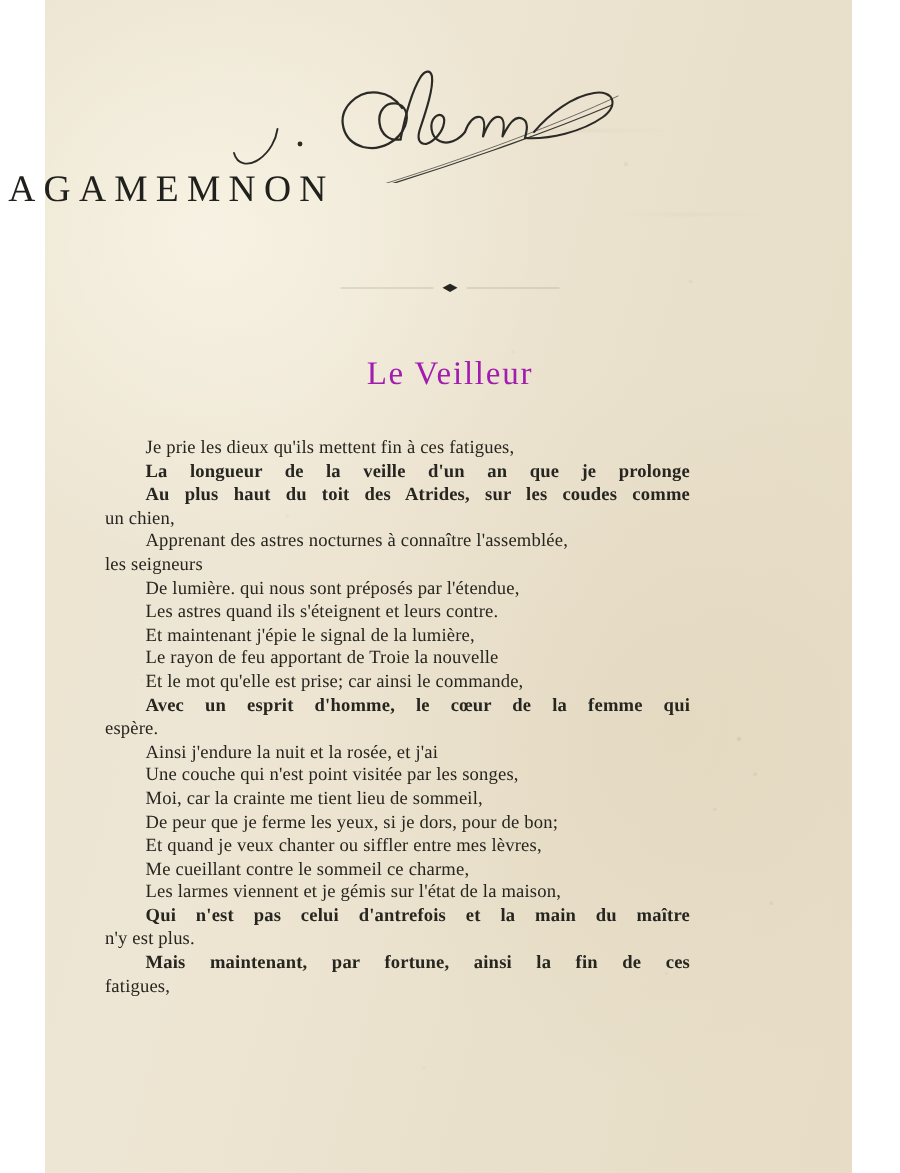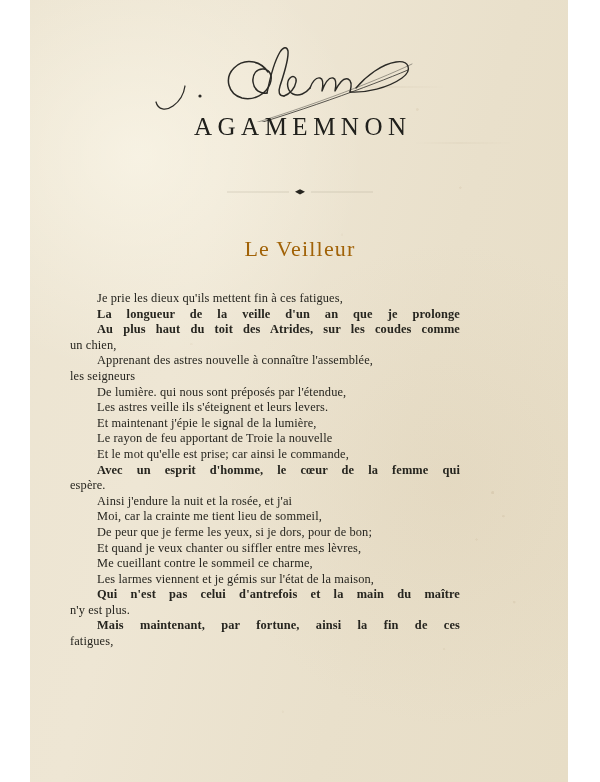--- a/index.html
+++ b/index.html
@@ -80,21 +80,20 @@
     height: 108px;
     pointer-events: none;
   }
 
   
   #doc-title {
     position: absolute;
     left: 0;
     right: 0;
     top: 114px;
-    text-align: center;
     font-size: 25px;
     line-height: 1;
     letter-spacing: 5.5px;
     text-indent: 5.5px;
     color: #20201c;
     font-family: "Liberation Serif", "DejaVu Serif", serif;
   }
 
   #ornament {
     position: absolute;
@@ -107,21 +106,21 @@
 
   #section-title {
     position: absolute;
     left: 0;
     right: 0;
     top: 238px;
     text-align: center;
     font-size: 22px;
     line-height: 1;
     letter-spacing: 1.2px;
-    color: #a16207;
+    color: #a21caf;
   }
 
   #poem {
     position: absolute;
     left: 70px;
     top: 291px;
     width: 390px;
     font-size: 12.4px;
     line-height: 15.6px;
     color: #26251f;
@@ -196,30 +195,31 @@
     <path d="M85 6 L80 3.2 L85 0.6 L90 3.2 Z" fill="#26251f" transform="translate(0,2.6)"></path>
   </svg>
 
   <div id="section-title">Le Veilleur</div>
 
   <div id="poem">
       <p class="vline indent">Je prie les dieux qu'ils mettent fin à ces fatigues,</p>
       <p class="vline indent justified">La longueur de la veille d'un an que je prolonge</p>
       <p class="vline indent justified">Au plus haut du toit des Atrides, sur les coudes comme</p>
       <p class="vline">un chien,</p>
-      <p class="vline indent">Apprenant des astres nouvelle à connaître l'assemblée,</p>
+      <p class="vline indent">Apprenant des astres nocturnes à connaître l'assemblée,</p>
       <p class="vline">les seigneurs</p>
       <p class="vline indent">De lumière. qui nous sont préposés par l'étendue,</p>
-      <p class="vline indent">Les astres veille ils s'éteignent et leurs levers.</p>
+      <p class="vline indent">Les astres quand ils s'éteignent et leurs contre.</p>
       <p class="vline indent">Et maintenant j'épie le signal de la lumière,</p>
       <p class="vline indent">Le rayon de feu apportant de Troie la nouvelle</p>
       <p class="vline indent">Et le mot qu'elle est prise; car ainsi le commande,</p>
       <p class="vline indent justified">Avec un esprit d'homme, le cœur de la femme qui</p>
       <p class="vline">espère.</p>
       <p class="vline indent">Ainsi j'endure la nuit et la rosée, et j'ai</p>
+      <p class="vline indent">Une couche qui n'est point visitée par les songes,</p>
       <p class="vline indent">Moi, car la crainte me tient lieu de sommeil,</p>
       <p class="vline indent">De peur que je ferme les yeux, si je dors, pour de bon;</p>
       <p class="vline indent">Et quand je veux chanter ou siffler entre mes lèvres,</p>
       <p class="vline indent">Me cueillant contre le sommeil ce charme,</p>
       <p class="vline indent">Les larmes viennent et je gémis sur l'état de la maison,</p>
       <p class="vline indent justified">Qui n'est pas celui d'antrefois et la main du maître</p>
       <p class="vline">n'y est plus.</p>
       <p class="vline indent justified">Mais maintenant, par fortune, ainsi la fin de ces</p>
       <p class="vline">fatigues,</p>
     </div>

